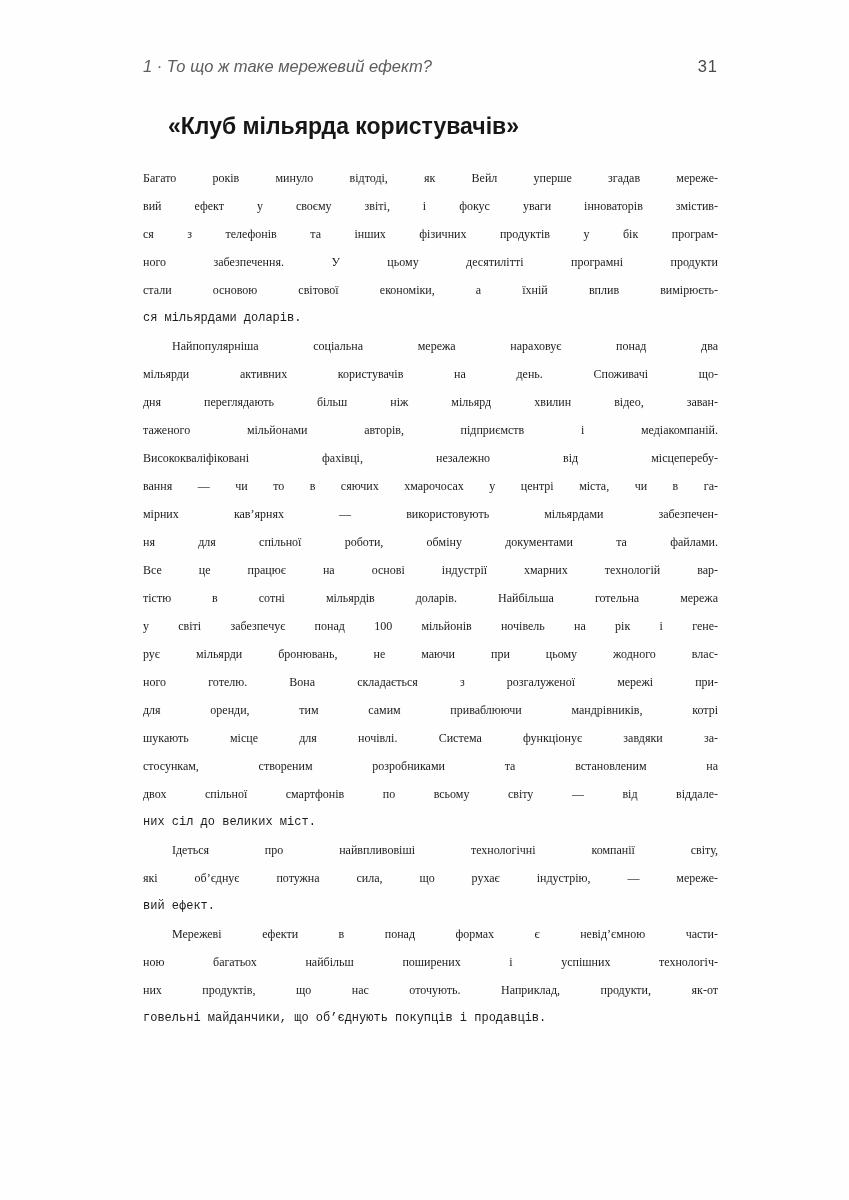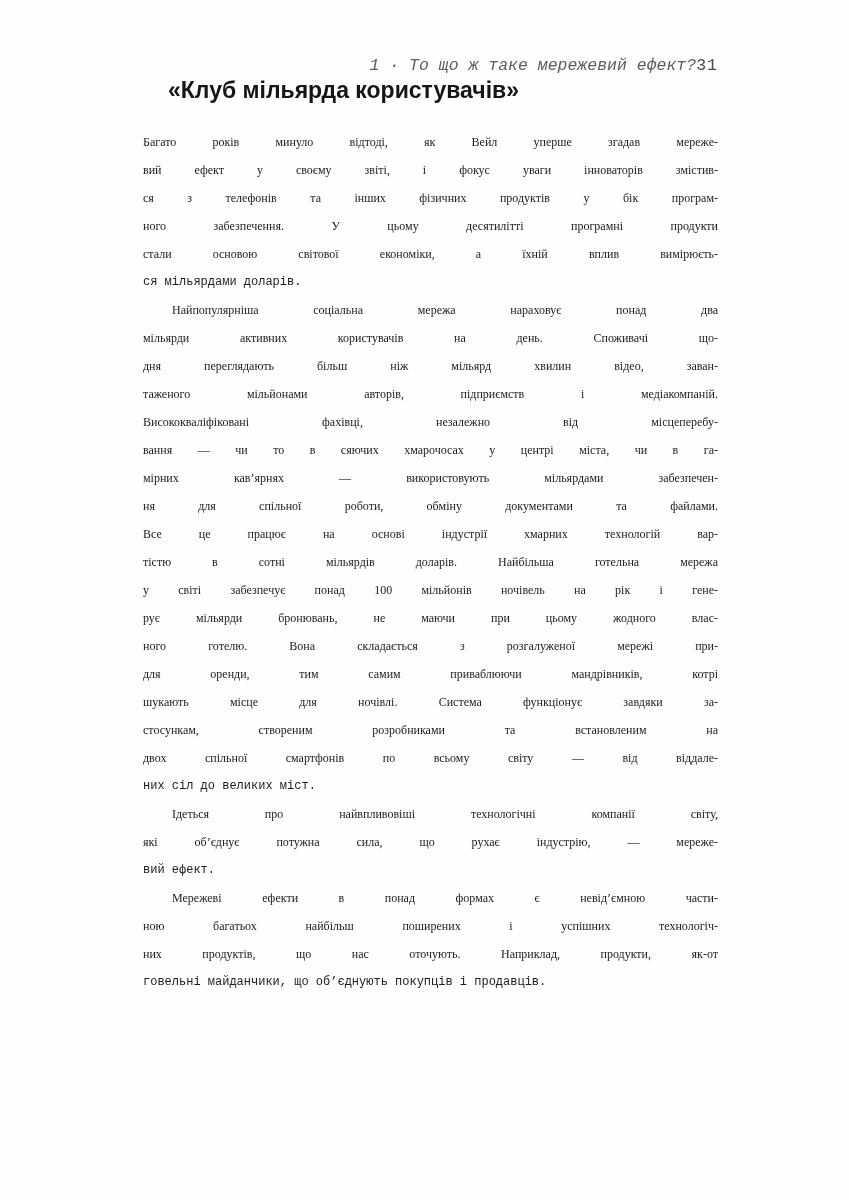--- a/index.html
+++ b/index.html
@@ -18,34 +18,35 @@
     color: #1c1c1c;
   }
   .content {
     position: absolute;
     left: 143px;
     top: 56px;
     width: 575px;
   }
   .running-header {
     display: flex;
-    justify-content: flex-end;
+    justify-content: space-between;
     align-items: baseline;
-    font-family: Liberation Mono, monospace;
+    font-family: Liberation Sans, sans-serif;
     font-style: italic;
     font-size: 16.5px;
     line-height: 20px;
     color: #5d5d5d;
   }
   .running-header .pagenum {
     font-style: normal;
     color: #4a4a4a;
     letter-spacing: 1px;
   }
   .section-heading {
+    margin-top: 36px;
     padding-left: 25px;
     font-family: "Liberation Sans", "DejaVu Sans", sans-serif;
     font-weight: bold;
     font-size: 23px;
     line-height: 28px;
     color: #161616;
   }
   .body-text {
     margin-top: 24px;
     font-size: 12px;

